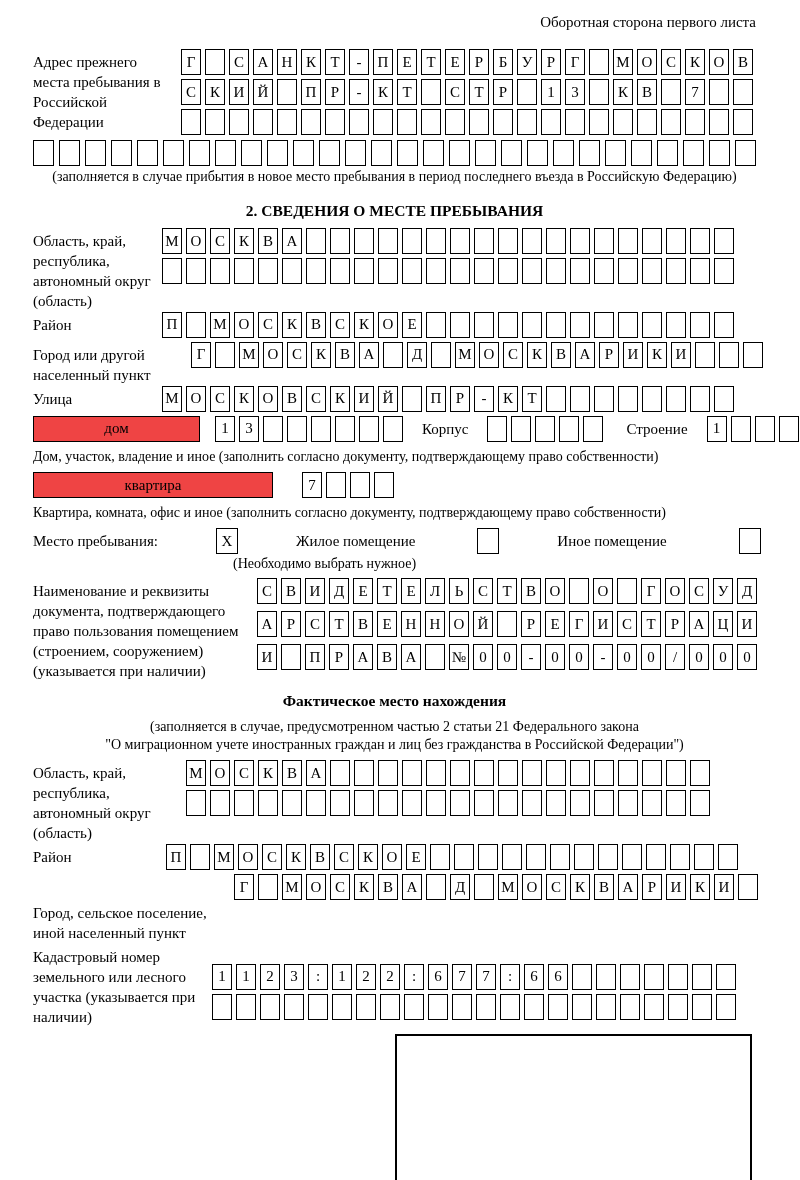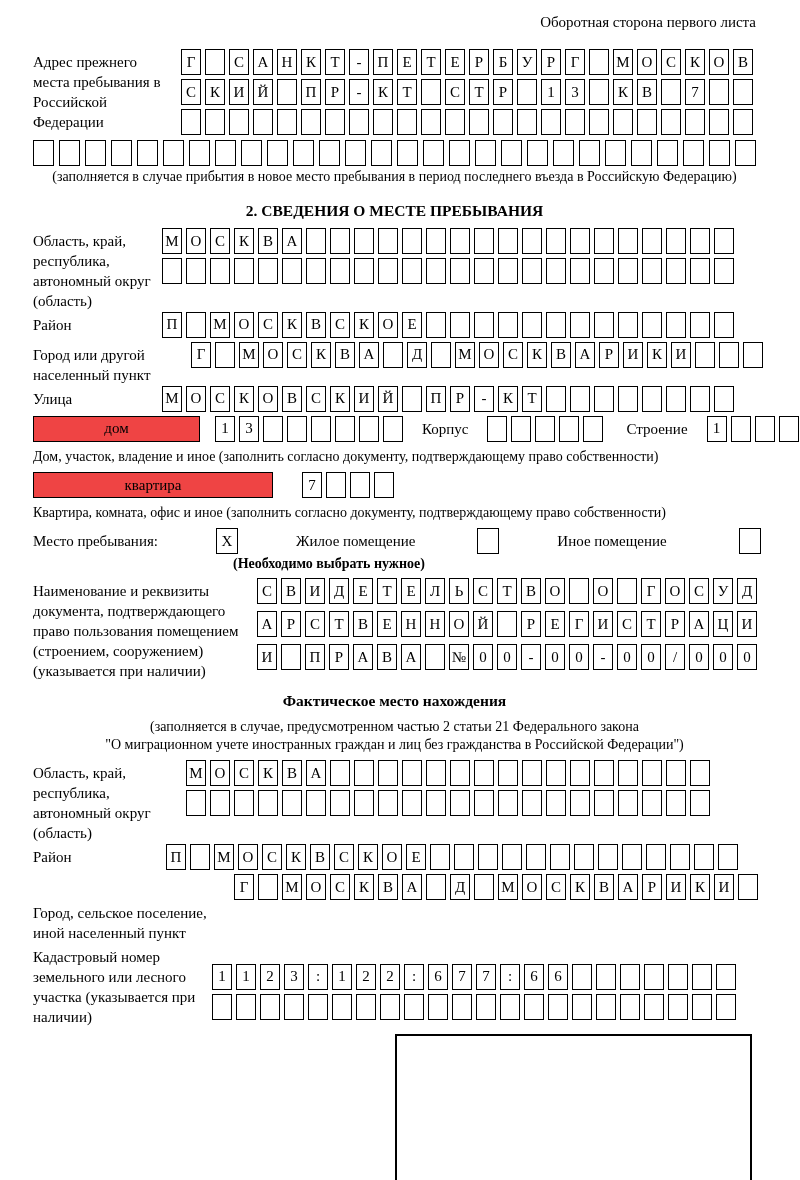--- a/index.html
+++ b/index.html
@@ -35,21 +35,21 @@
   .dom{width:167px;margin-right:6px;}
   .kv{width:240px;margin-right:20px;}
   .inline-label{font-size:15px;line-height:26px;flex:0 0 auto;}
   .ml10{margin-left:10px;} .mr10{margin-right:10px;}
   .ml14{margin-left:14px;} .mr14{margin-right:14px;} .ml24{margin-left:24px;}
   .chk{
     box-sizing:border-box;width:22px;height:26px;border:1.6px solid #000;
     display:flex;align-items:center;justify-content:center;font-size:15px;flex:0 0 auto;
   }
   .stayrow{display:flex;align-items:center;margin:3px 0 2px;gap:48px;}
-  .subnote{margin-left:200px;font-size:14px;margin-bottom:6px;font-weight:bold;}
+  .subnote{margin-left:200px;font-size:14px;margin-bottom:6px;}
   .docrows .cellrow{margin-bottom:7px;}
   .padtop20{padding-top:20px;}
   .stamp-box{width:357px;height:172px;border:2px solid #000;margin-left:362px;margin-top:6px;box-sizing:border-box;background:#fff;}
   .stamp-caption{width:424px;margin-left:328px;text-align:center;font-size:14px;line-height:1.4;margin-top:5px;}
   .mb2{margin-bottom:2px;} .mb4{margin-bottom:16px;} .mb6{margin-bottom:6px;}
 </style>
 </head>
 <body>
 
 <div class="page">

